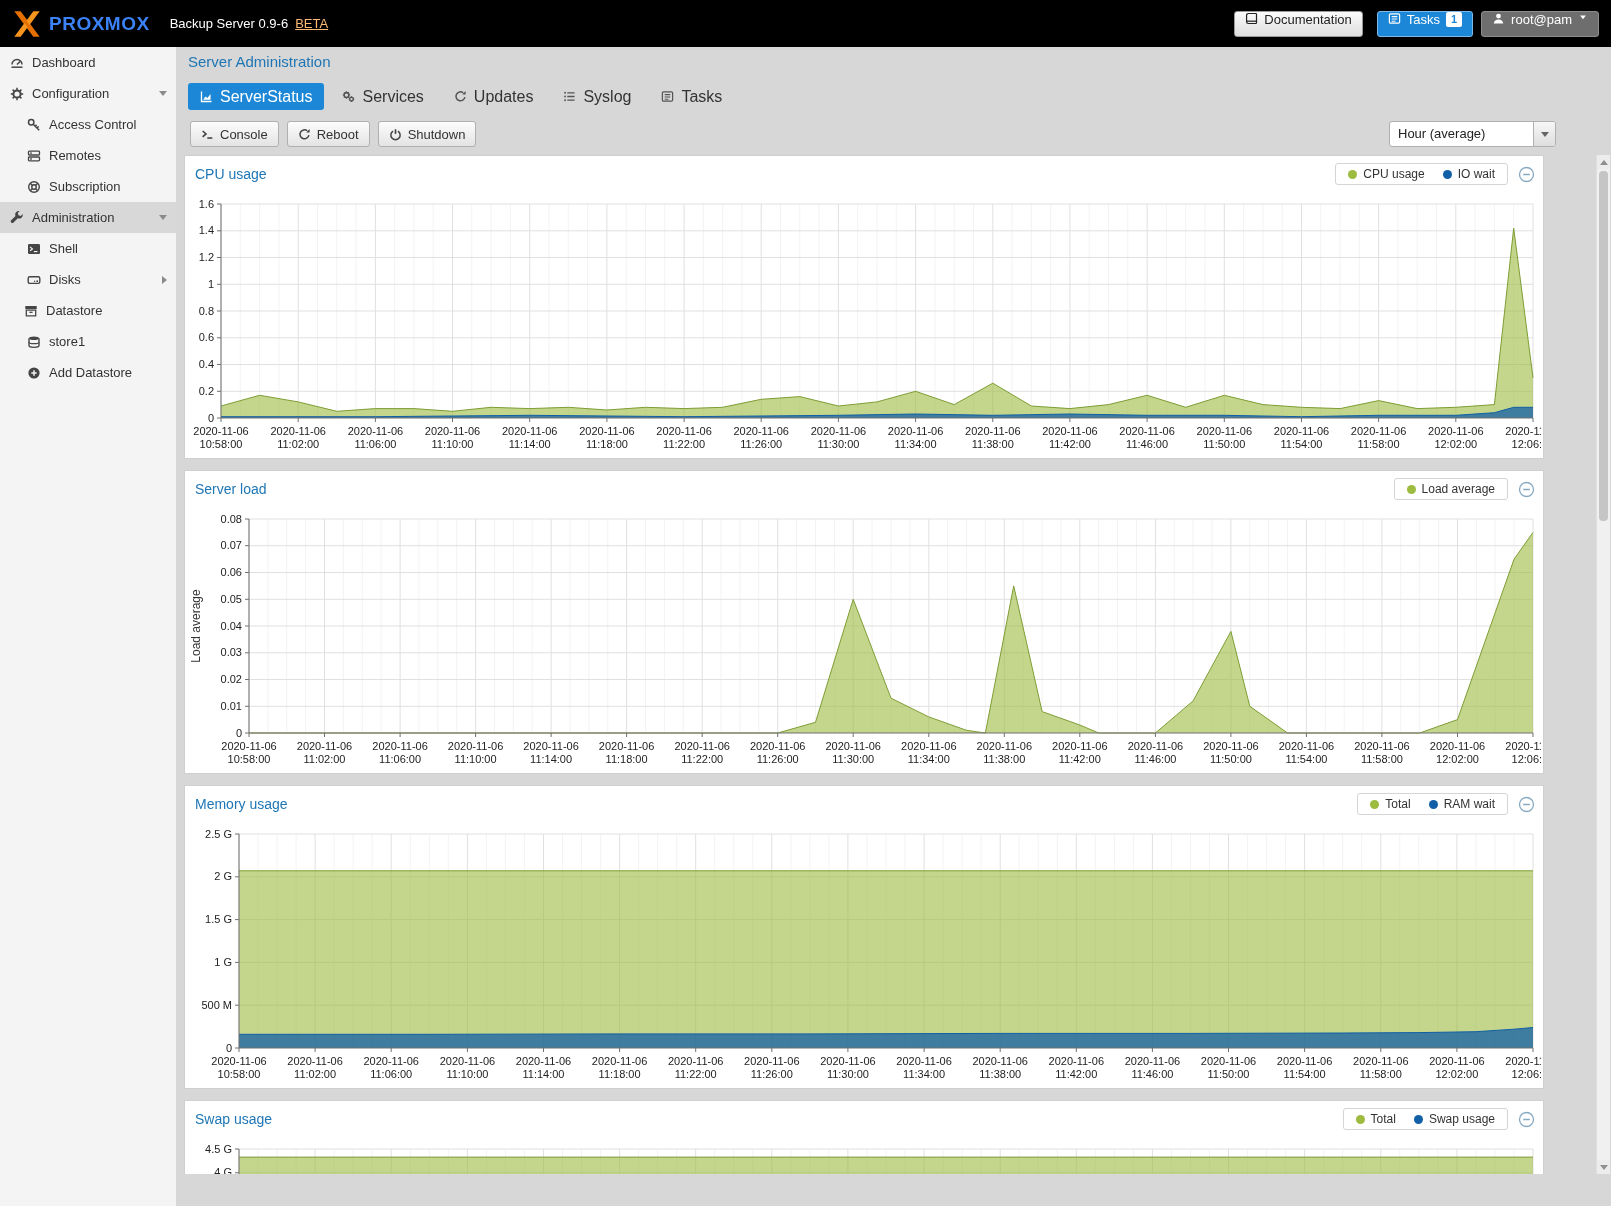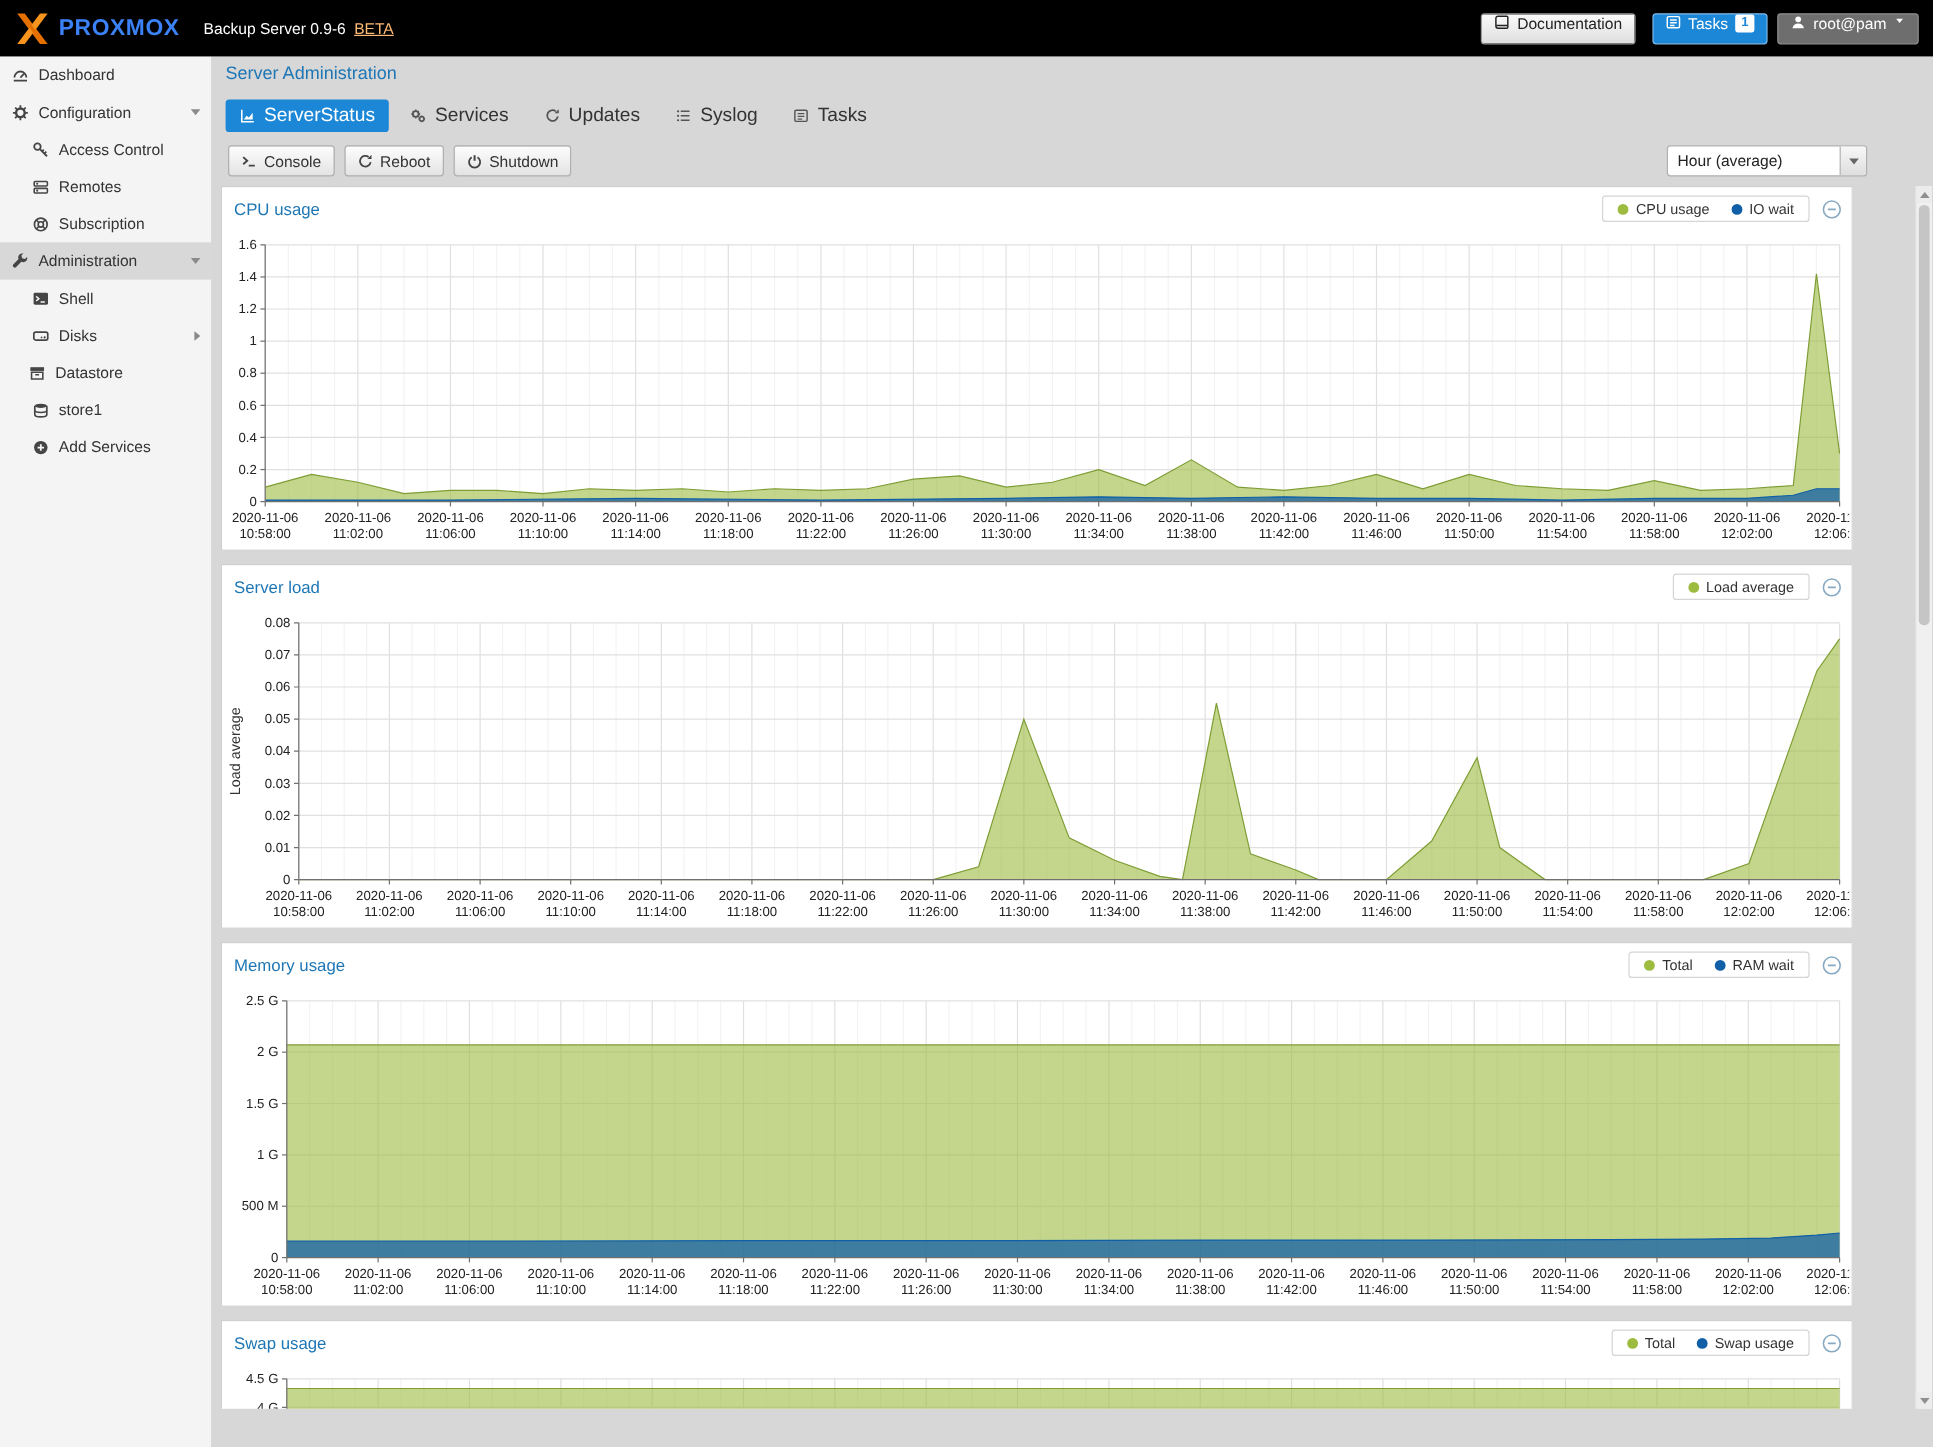--- a/index.html
+++ b/index.html
@@ -244,21 +244,21 @@
         </span>
         <span class="slabel">store1</span>
       </div>
       <div class="side-item" style="padding-left:27px">
         <span class="sicon">
           <svg viewBox="0 0 14 14" width="100%" height="100%">
             <circle cx="7" cy="7" r="5.6" fill="currentColor"></circle>
             <path d="M4.3 7h5.4M7 4.3v5.4" stroke="#f4f4f4" stroke-width="1.5"></path>
           </svg>
         </span>
-        <span class="slabel">Add Services</span>
+        <span class="slabel">Add Datastore</span>
       </div>
     </nav>
 
   <div class="main">
     <div class="main-title">Server Administration</div>
 
     <div class="tabbar" id="tabbar">
         <div class="tab active">
           <span class="bi">
             <svg viewBox="0 0 14 14" width="100%" height="100%">

